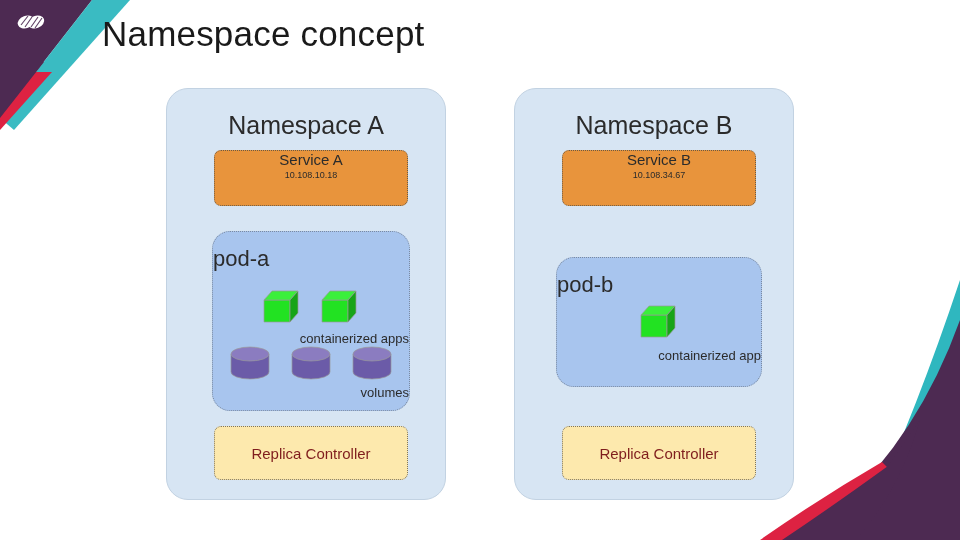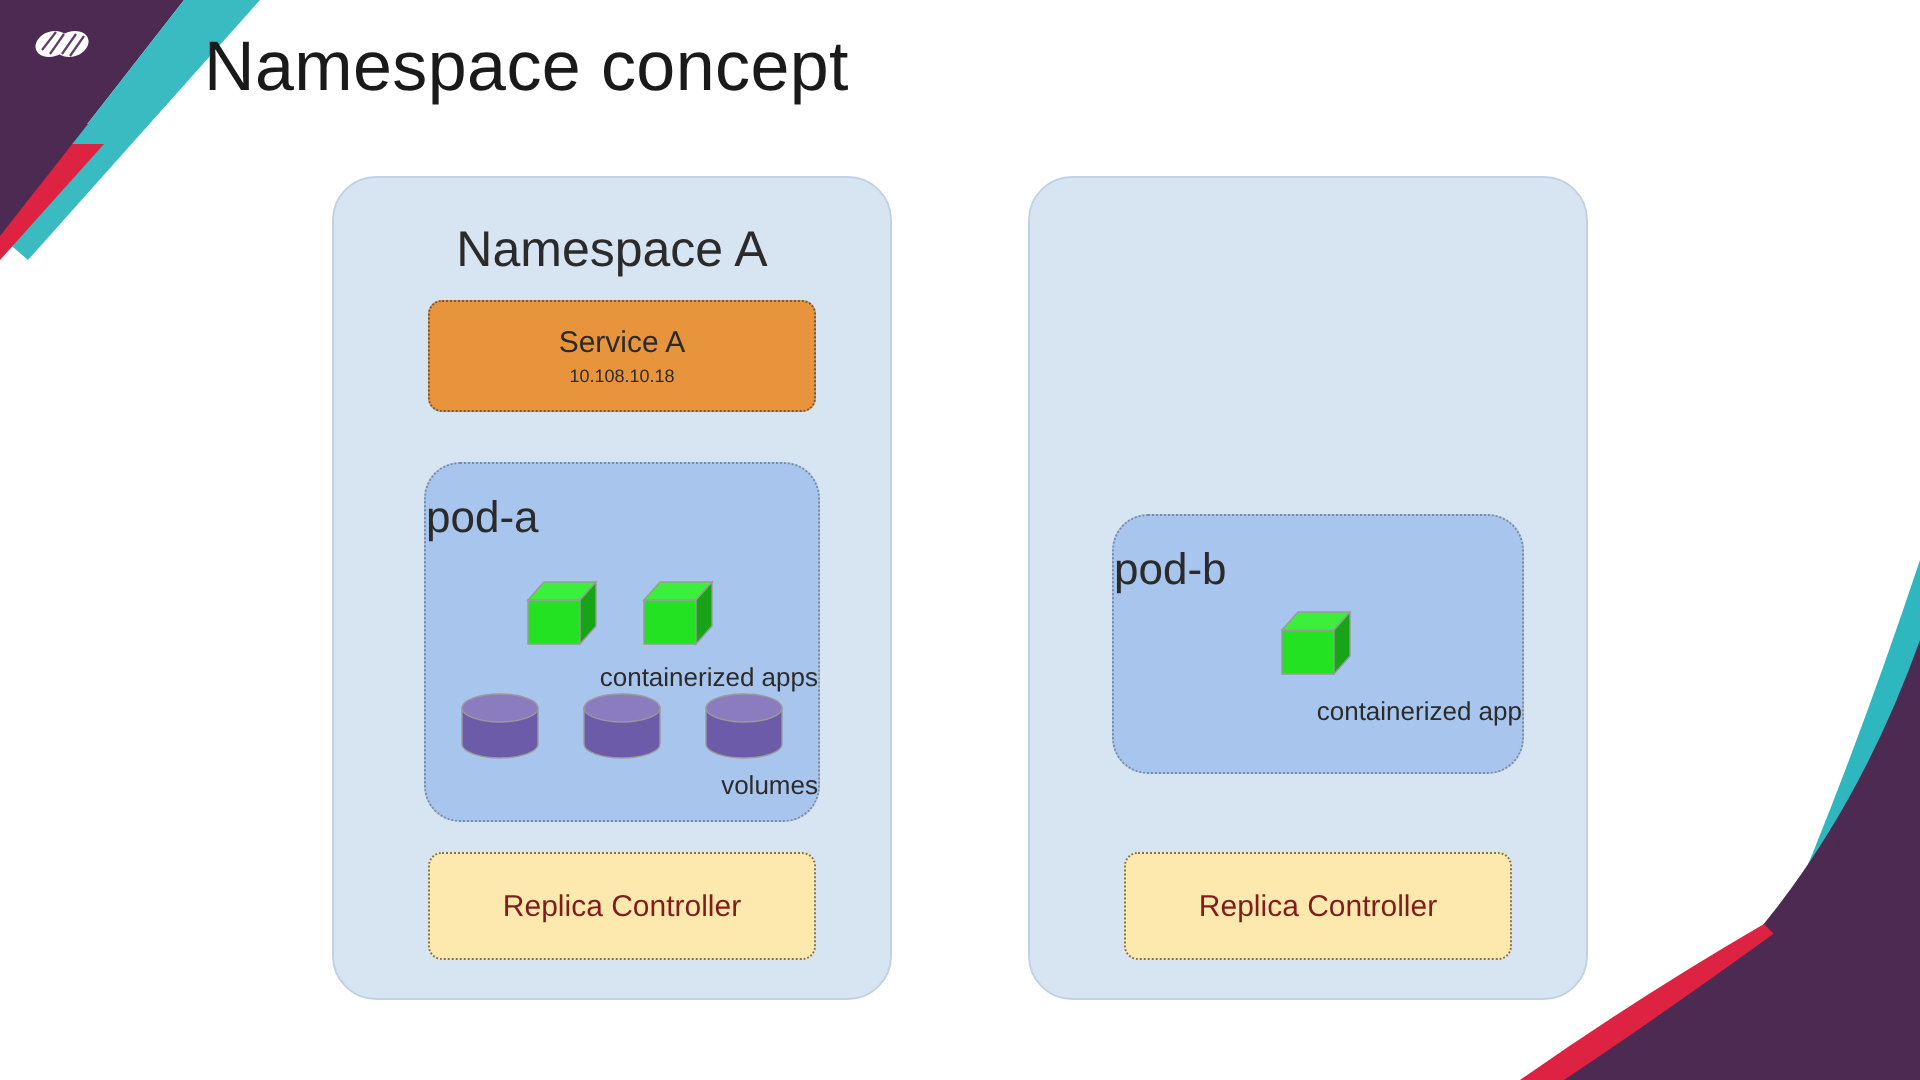--- a/index.html
+++ b/index.html
@@ -78,21 +78,20 @@
     top: 61px;
     width: 194px;
     height: 56px;
     background: #e8943c;
     border: 1px dotted #6c5a44;
     border-radius: 7px;
     box-sizing: border-box;
     display: flex;
     flex-direction: column;
     align-items: center;
-    justify-content: center;
   }
   .service-name {
     font-size: 15px;
     color: #2b2b2b;
     line-height: 1.15;
   }
   .service-ip {
     font-size: 9px;
     color: #2b2b2b;
     margin-top: 2px;
@@ -255,21 +254,26 @@
 
       <div class="pod-caption" id="pod-a-volumes-caption">volumes</div>
     </div>
 
     <div class="replica-box">
       <span class="replica-label">Replica Controller</span>
     </div>
   </div>
 
   <div class="namespace" id="namespace-b">
-
+    <div class="namespace-title">Namespace B</div>
+
+    <div class="service-box">
+      <div class="service-name">Service B</div>
+      <div class="service-ip">10.108.34.67</div>
+    </div>
 
     <div class="pod-box" id="pod-b-box">
       <div class="pod-title">pod-b</div>
 
       <div class="cube-row" id="pod-b-cubes">
         <svg class="cube" viewBox="0 0 40 38" xmlns="http://www.w3.org/2000/svg">
           <polygon points="2,12 28,12 28,34 2,34" fill="#22e222" stroke="#9a9a9a" stroke-width="0.7"></polygon>
           <polygon points="2,12 10,3 36,3 28,12" fill="#3bef3b" stroke="#9a9a9a" stroke-width="0.7"></polygon>
           <polygon points="28,12 36,3 36,25 28,34" fill="#17a417" stroke="#9a9a9a" stroke-width="0.7"></polygon>
         </svg>

